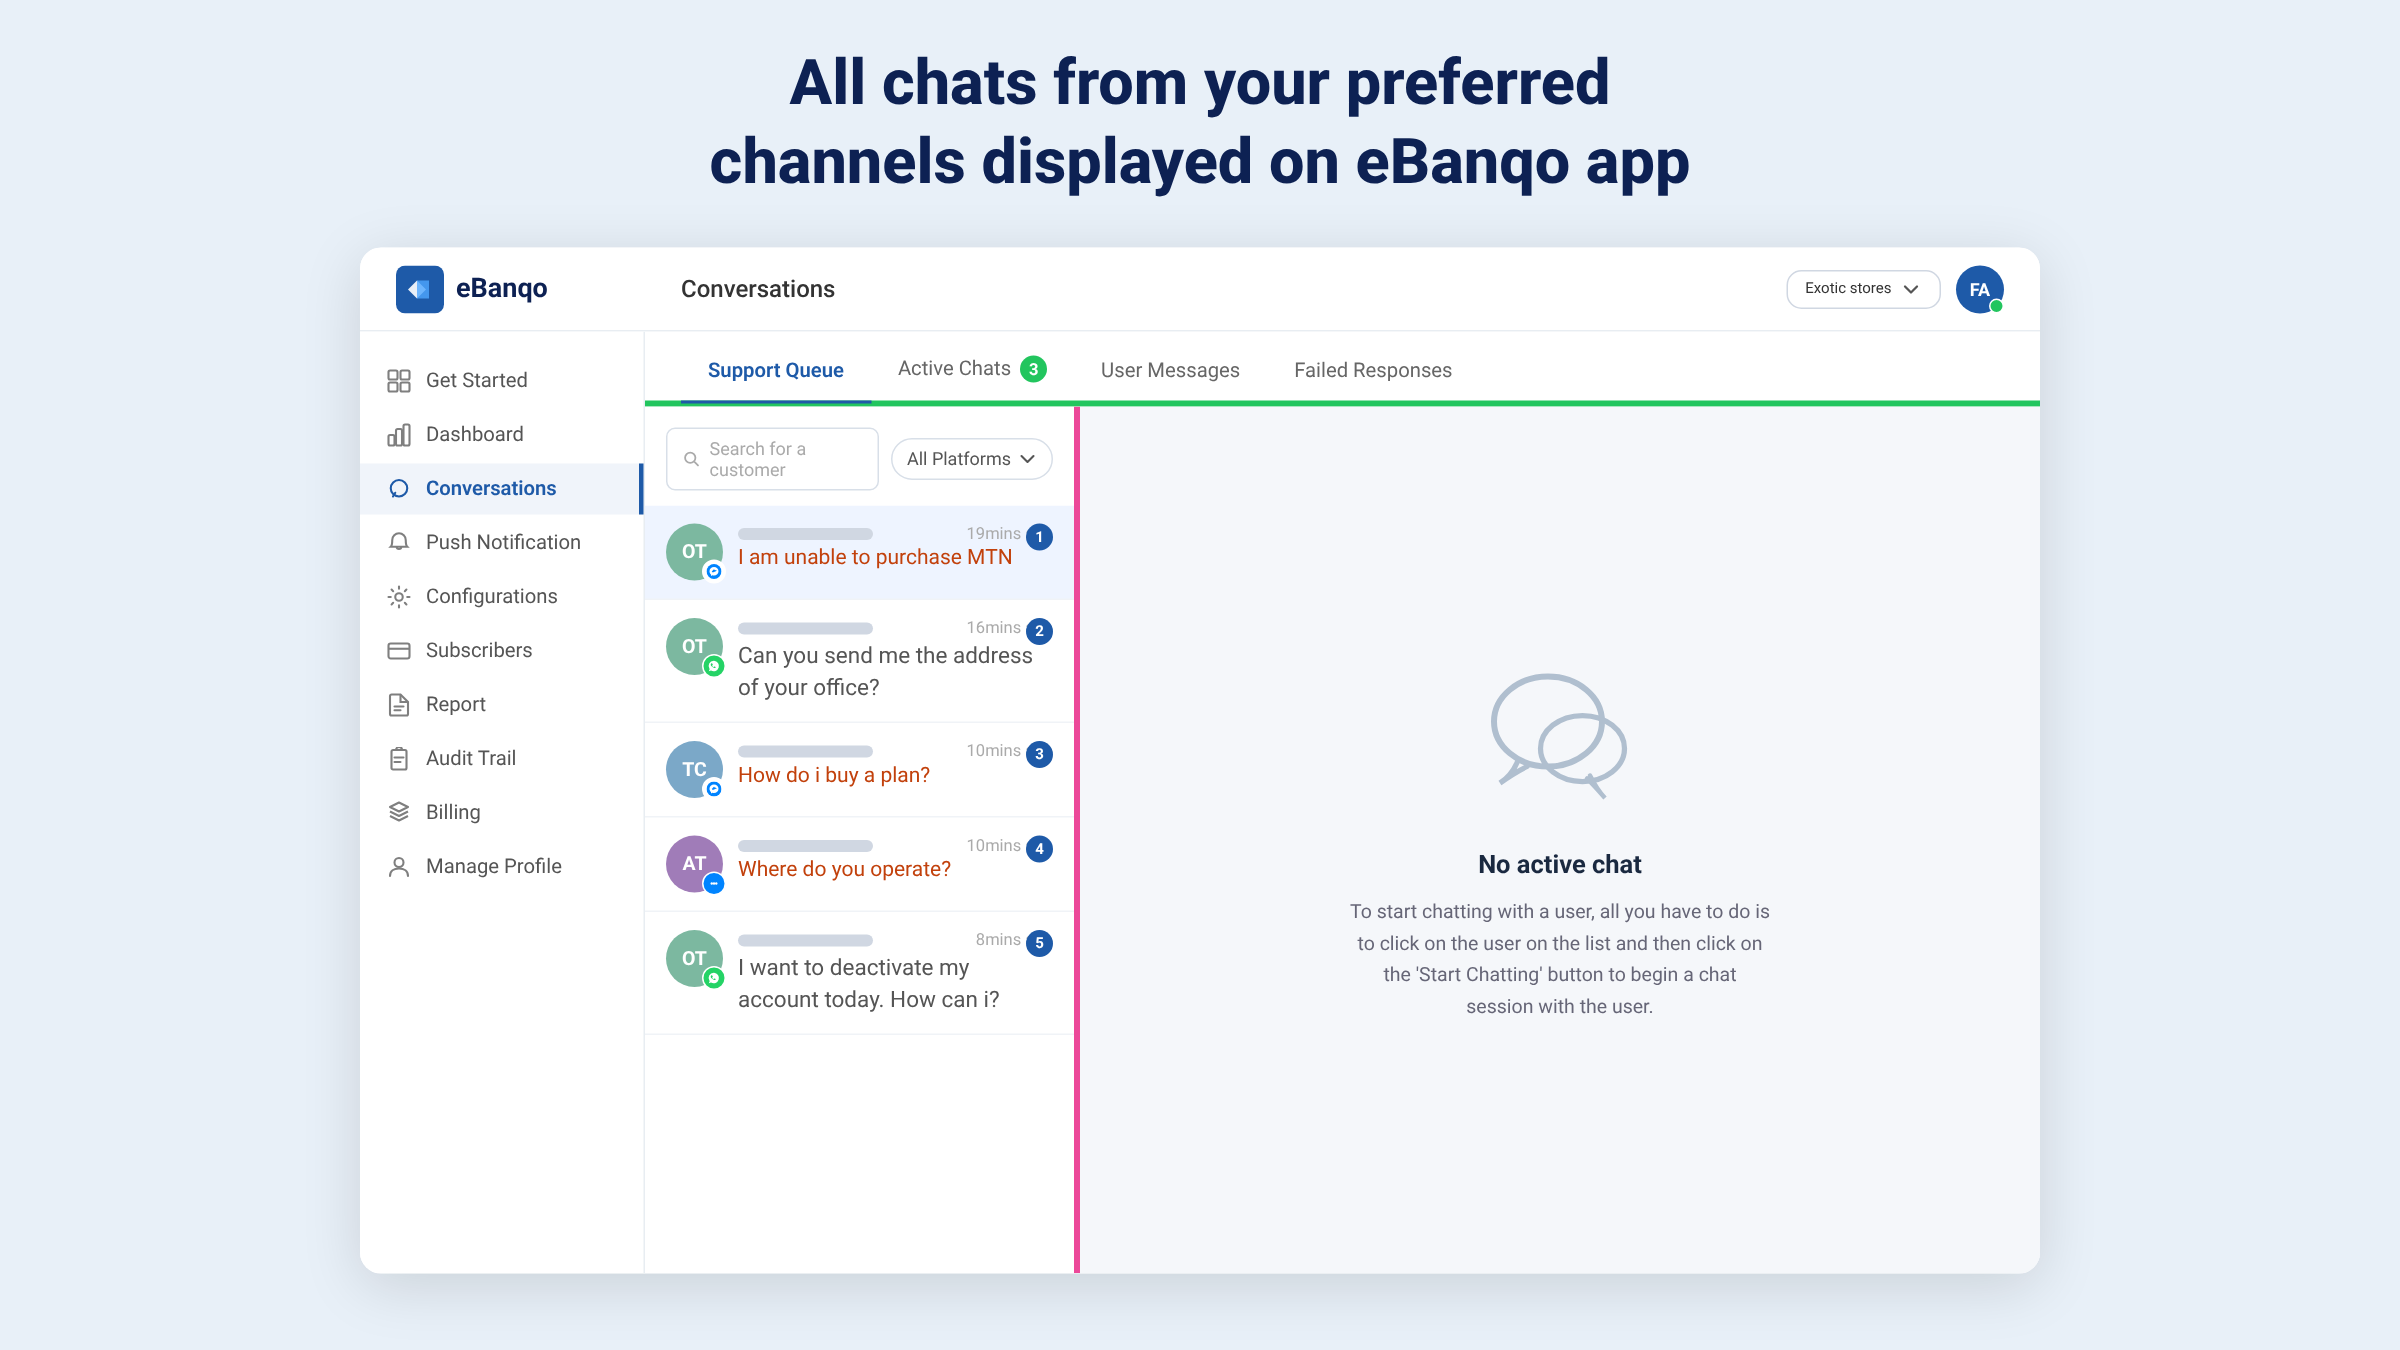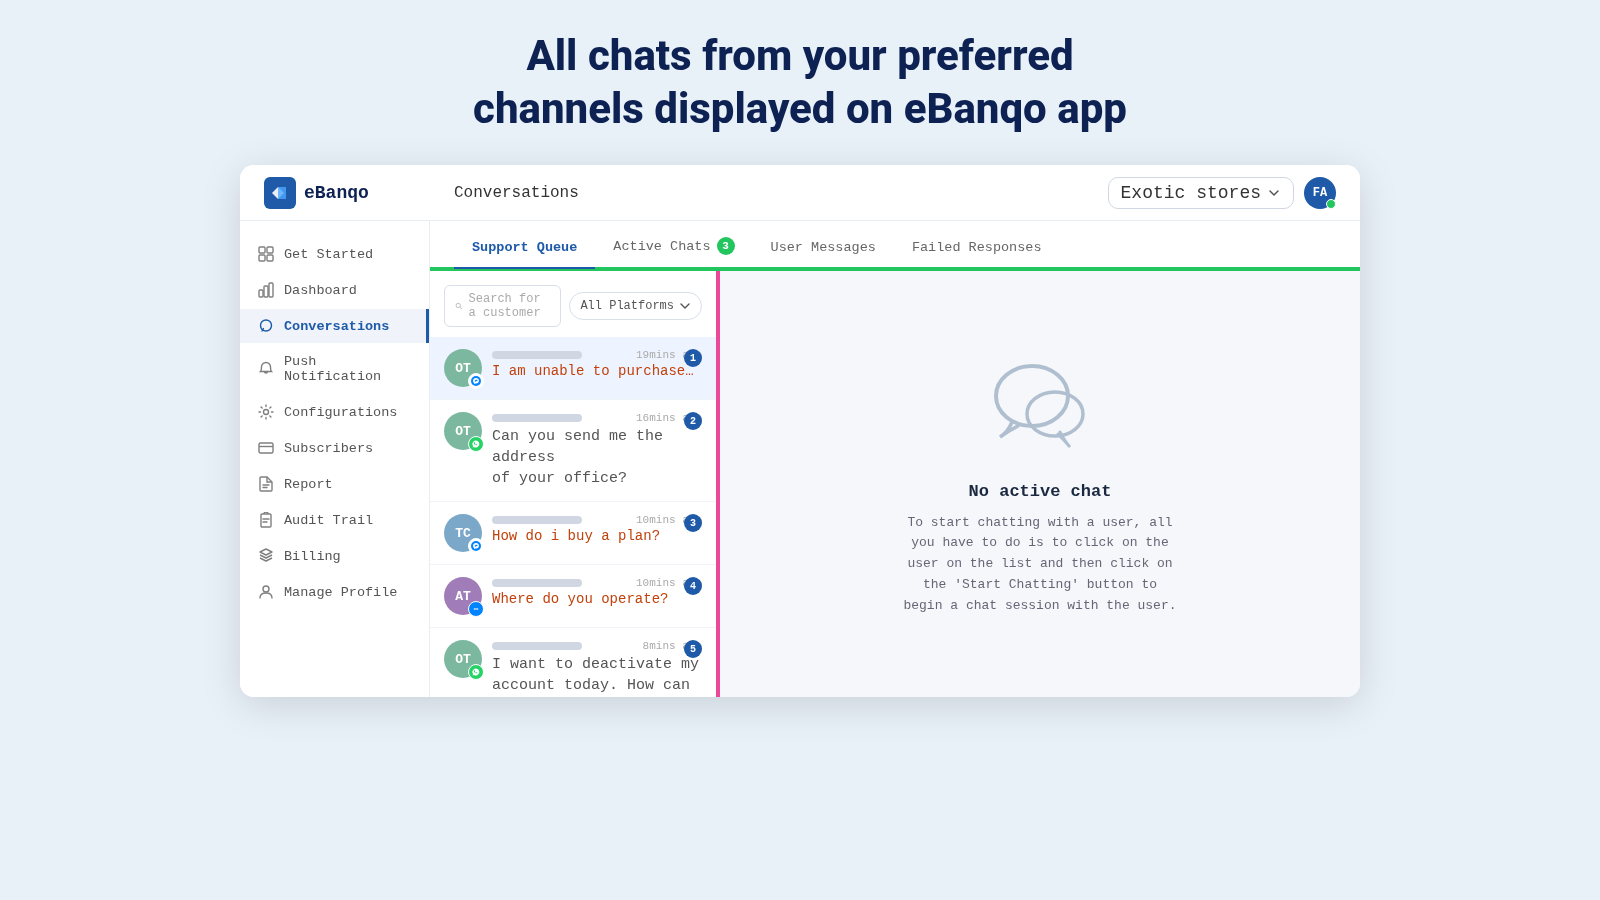--- a/index.html
+++ b/index.html
@@ -20,28 +20,27 @@
       font-size: 42px;
       font-weight: 800;
       color: #0d2153;
       text-align: center;
       line-height: 1.25;
       margin-bottom: 30px;
     }
 
     .app-window {
       width: 1120px;
-      height: 532px;
+      height: 684px;
       background: #fff;
       border-radius: 14px;
       box-shadow: 0 8px 40px rgba(0,0,0,0.13);
       display: flex;
       flex-direction: column;
       overflow: hidden;
-      font-family: Liberation Mono, monospace;
     }
 
     
     .top-bar {
       display: flex;
       align-items: center;
       padding: 0 24px;
       height: 56px;
       border-bottom: 1px solid #e8edf2;
       background: #fff;
@@ -72,21 +71,21 @@
       display: flex;
       align-items: center;
       gap: 10px;
     }
     .store-selector {
       display: flex;
       align-items: center;
       border: 1px solid #d0d7e2;
       border-radius: 10px;
       padding: 5px 12px;
-      font-size: 18px;
+      font-size: 10px;
       color: #333;
       gap: 6px;
       cursor: pointer;
     }
     .store-selector svg { width: 14px; height: 14px; }
     .user-avatar {
       width: 32px;
       height: 32px;
       border-radius: 50%;
       background: #1e5aa8;

